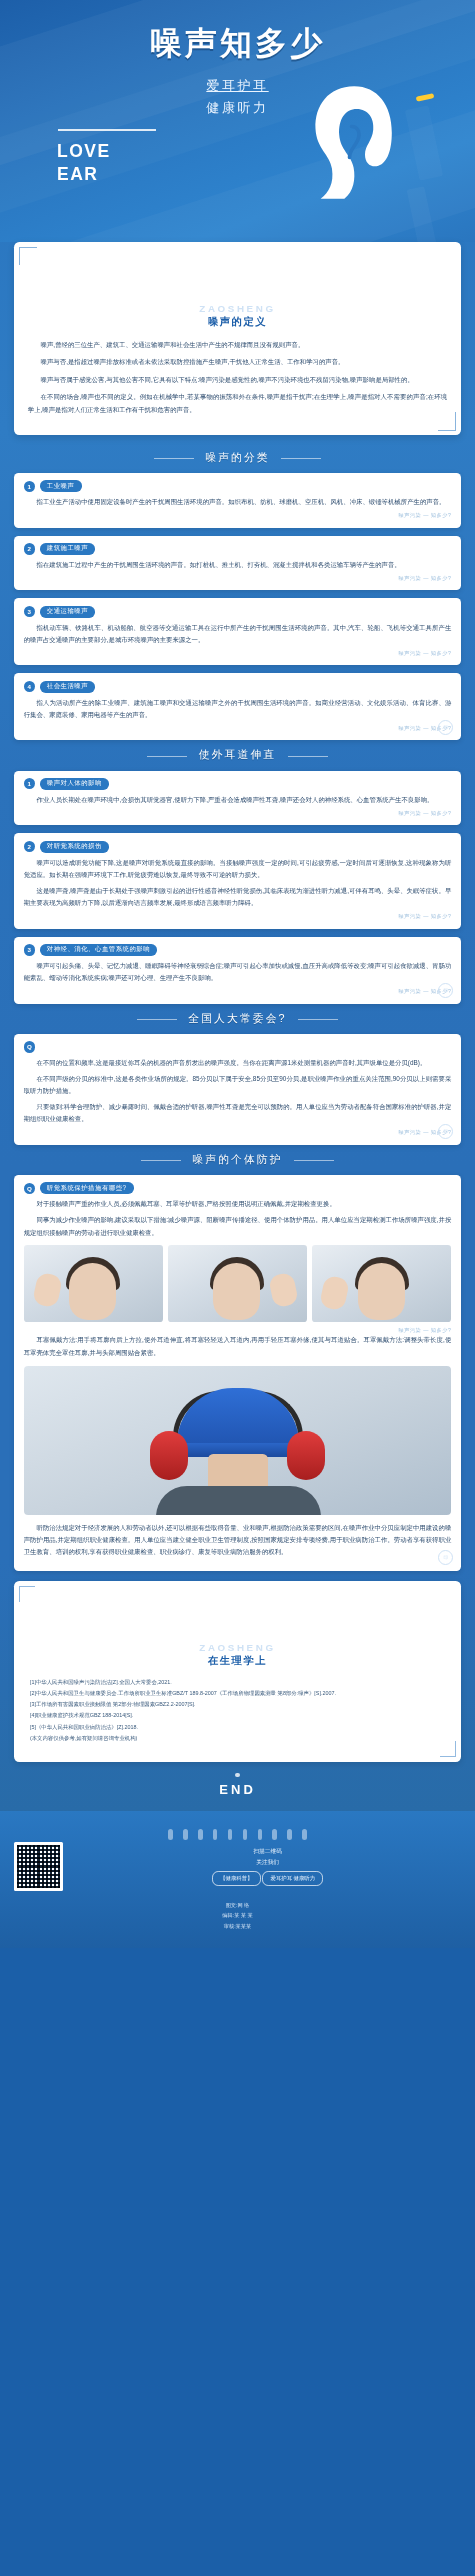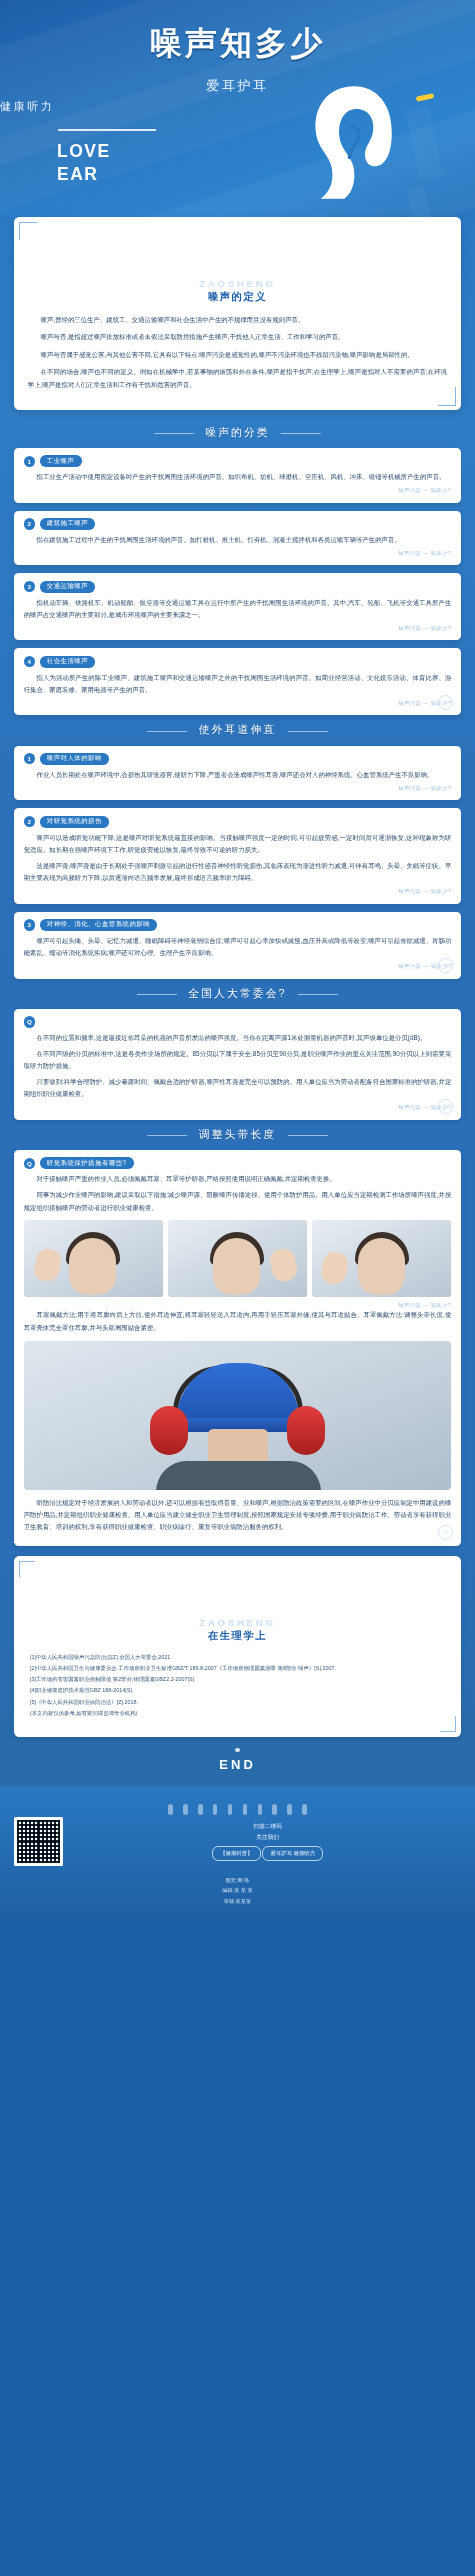--- a/index.html
+++ b/index.html
@@ -12,21 +12,21 @@
   .page {
     width: 475px;
     position: relative;
     background: linear-gradient(180deg,#1f63ad 0%, #2a76c0 8%, #2f7cc4 22%, #2b72bb 40%, #2a6fb8 60%, #2a6fb8 80%, #27699f 100%);
     overflow: hidden;
   }
 
   
   .hero {
     position: relative;
-    height: 217px;
+    height: 242px;
     background: linear-gradient(160deg,#1d5fa9 0%,#2a78c2 45%,#2f85cf 75%,#2a76bf 100%);
     overflow: hidden;
   }
   .hero .diag {
     position: absolute; width: 721px; height: 113px;
     background: rgba(255,255,255,0.045);
     transform: rotate(-18deg);
   }
   .hero .d1 { top: -31px; left: -113px; }
   .hero .d2 { top: 77px; left: -170px; height: 72px; background: rgba(255,255,255,0.03); }
@@ -35,25 +35,26 @@
     position: absolute; top: 21.6px; left: 0; width: 100%;
     text-align: center;
     font-size: 32px; font-weight: bold; letter-spacing: 3.1px;
     color: #ffffff;
     text-shadow: 0 2.1px 0 rgba(10,50,95,0.45);
     font-family: "Liberation Sans", sans-serif;
   }
   .hero-sub {
     position: absolute; top: 77px; left: 0; width: 100%;
     text-align: center;
-    font-size: 13px; letter-spacing: 2.6px; color: #eaf4ff;
+    font-size: 13px; letter-spacing: 2.6px; color: #eaf4ff; text-decoration: underline;
   }
   .hero-sub2 {
     position: absolute; top: 99px; left: 0; width: 100%;
-    font-size: 11px; letter-spacing: 2.6px; color: #eaf4ff;
+    text-align: center;
+    font-size: 13px; letter-spacing: 2.6px; color: #eaf4ff;
   }
   .hero-en {
     position: absolute; top: 140px; left: 57px;
     font-size: 17.5px; font-weight: bold; color: #ffffff; letter-spacing: 1.5px;
     line-height: 23px;
   }
   .hero-rule {
     position: absolute; top: 129px; left: 58px; width: 98px; height: 1.5px;
     background: rgba(255,255,255,0.85);
   }
@@ -391,21 +392,21 @@
       <p>在不同的位置和频率,这是最接近你耳朵的机器的声音所发出的噪声强度。当你在距离声源1米处测量机器的声音时,其声级单位是分贝(dB)。</p>
       <p>在不同声级的分贝的标准中,这是各类作业场所的规定。85分贝以下属于安全,85分贝至90分贝,是职业噪声作业的重点关注范围,90分贝以上则需要采取听力防护措施。</p>
       <p>只要做到:科学合理防护、减少暴露时间、佩戴合适的护听器,噪声性耳聋是完全可以预防的。用人单位应当为劳动者配备符合国家标准的护听器,并定期组织职业健康检查。</p>
       <div class="sig">噪声污染 — 知多少?</div>
       <div class="stamp">印</div>
     </div>
   </div>
 
   <div class="sec-head">
     <span class="line"></span>
-    <span class="txt">调整头带长度</span>
+    <span class="txt">噪声的个体防护</span>
     <span class="line"></span>
   </div>
   <div class="items">
     <div class="item">
       <div class="item-head">
         <div class="num q">Q</div>
         <div class="item-title">听觉系统保护措施有哪些?</div>
       </div>
       <p>对于接触噪声严重的作业人员,必须佩戴耳塞、耳罩等护听器,严格按照使用说明正确佩戴,并定期检查更换。</p>
       <p>同事为减少作业噪声的影响,建议采取以下措施:减少噪声源、阻断噪声传播途径、使用个体防护用品。用人单位应当定期检测工作场所噪声强度,并按规定组织接触噪声的劳动者进行职业健康检查。</p>

